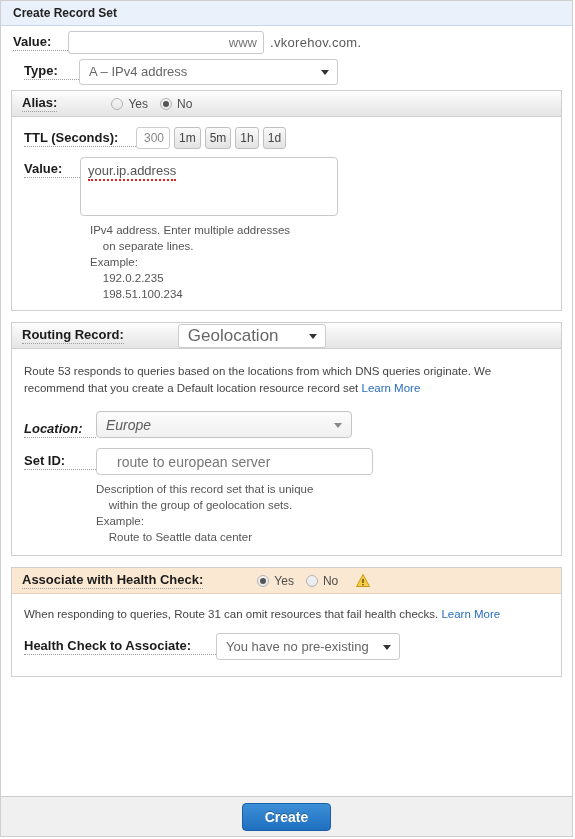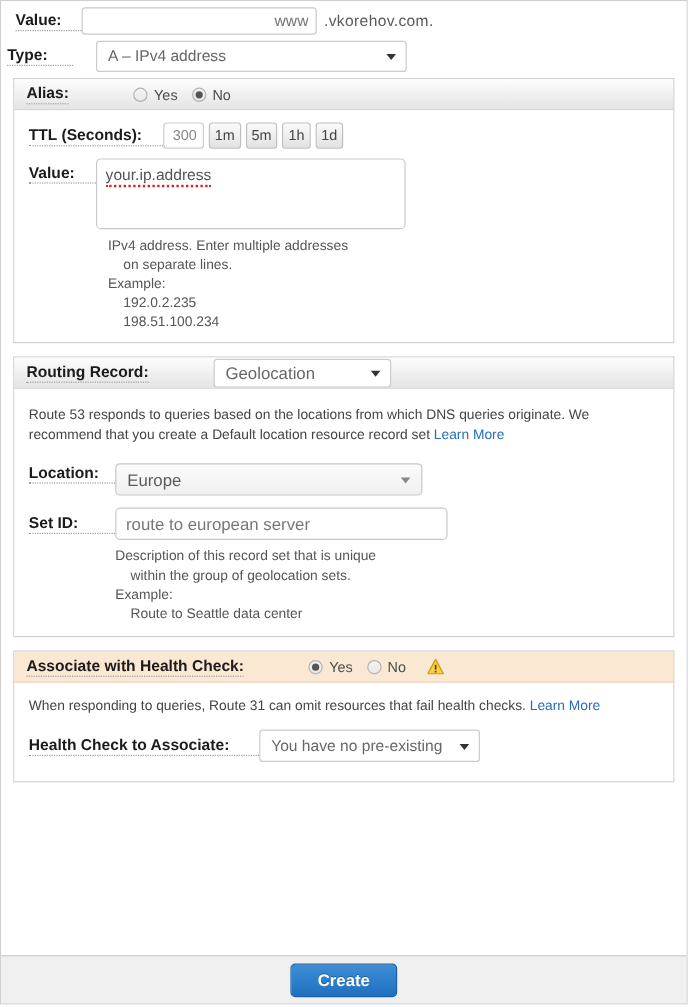--- a/index.html
+++ b/index.html
@@ -89,24 +89,23 @@
   }
   .name-suffix {
     margin-left: 6px;
     font-size: 13px;
     color: #5a5a5a;
     letter-spacing: 0.3px;
   }
 
   
   .type-row {
-    padding: 2px 0 6px 5px;
+    padding: 2px 0 6px 23px;
     height: 33px;
     box-sizing: border-box;
-    gap: 19px;
   }
   .type-label {
     width: 55px;
     flex: 0 0 auto;
   }
   .select-white {
     position: relative;
     height: 26px;
     box-sizing: border-box;
     border: 1px solid #cccccc;
@@ -262,22 +261,23 @@
   .routing-text {
     font-size: 11.5px;
     color: #444444;
     line-height: 17px;
     padding: 14px 14px 0 12px;
   }
   .lnk { color: #2a6ebb; text-decoration: none; cursor: pointer; }
 
   .loc-row {
     display: flex;
-    align-items: flex-start;
+    align-items: flex-end;
     padding: 14px 0 0 12px;
+    font-style: italic;
   }
   .loc-label { width: 72px; flex: 0 0 auto; }
   .select-gray {
     position: relative;
     width: 256px;
     height: 27px;
     box-sizing: border-box;
     border: 1px solid #c5c5c5;
     border-radius: 4px;
     background: linear-gradient(to bottom, #fcfcfc 0%, #f0f0f0 100%);
@@ -304,21 +304,21 @@
     align-items: center;
     padding: 10px 0 0 12px;
   }
   .setid-label { width: 72px; flex: 0 0 auto; }
   .setid-input {
     width: 277px;
     height: 27px;
     box-sizing: border-box;
     border: 1px solid #c9c9c9;
     border-radius: 4px;
-    padding: 0 8px;
+    padding: 0 20px;
     font-size: 14px;
     color: #777777;
     background: #ffffff;
     font-family: "Liberation Sans", sans-serif;
     outline: none;
   }
   .hint-wrap2 { padding: 6px 0 10px 84px; }
 
   
   .hc-text {
@@ -364,20 +364,21 @@
     text-shadow: 0 -1px 0 rgba(0,0,0,0.3);
   }
 
   .spacer { height: 112px; }
 </style>
 </head>
 <body>
 
 <div class="panel">
 
+  <div class="panel-header">Create Record Set</div>
 
   <div class="body-area">
 
     <div class="row name-row">
       <span class="lbl name-label">Value:</span>
       <input class="name-input" type="text" placeholder="www" style="">
       <span class="name-suffix">.vkorehov.com.</span>
     </div>
 
     <div class="row type-row">
@@ -424,21 +425,21 @@
         </div>
 
       </div>
     </div>
 
     <div style="height:11px"></div>
 
     <div class="subpanel">
       <div class="subpanel-head">
         <span class="lbl">Routing Record:</span>
-        <div class="select-white" style="width:148px;margin-left:12px;height:24px;font-size:14px">
+        <div class="select-white" style="width:148px;margin-left:12px;height:24px;font-size:17px">
           <span>Geolocation</span>
           <span class="caret"></span>
         </div>
       </div>
       <div class="subpanel-body">
 
         <div class="routing-text">
           <span>Route 53 responds to queries based on the locations from which DNS queries originate. We recommend that you create a Default location resource record set</span>
           <a class="lnk">Learn More</a>
         </div>

